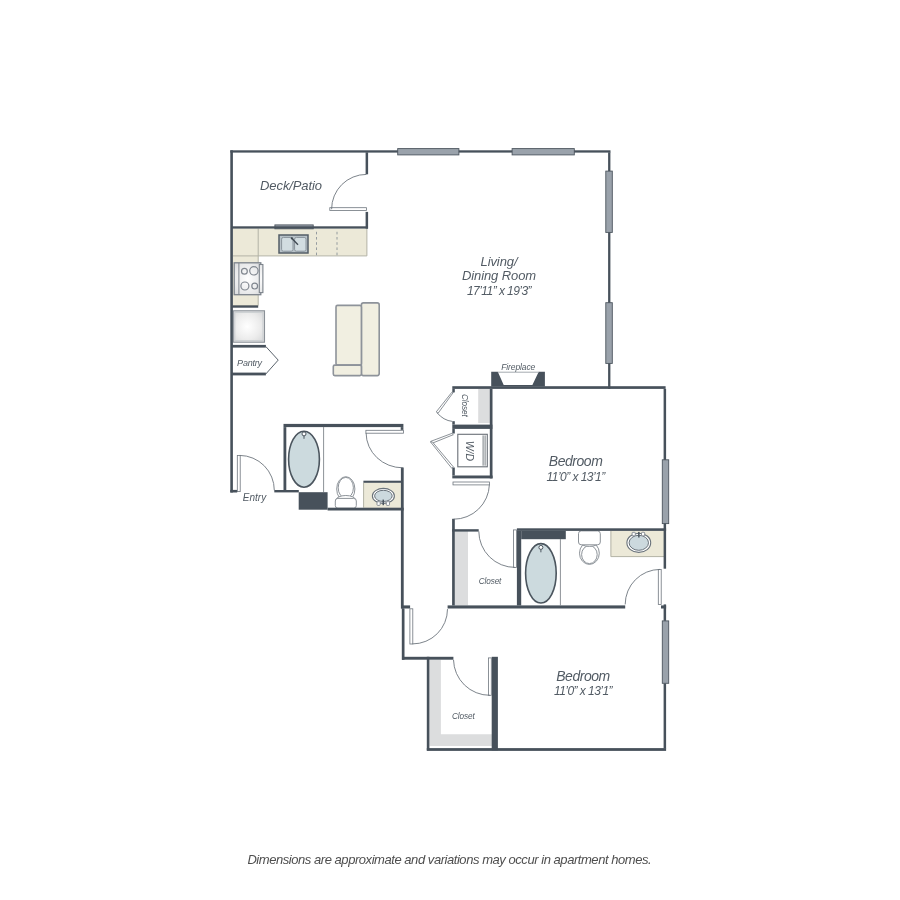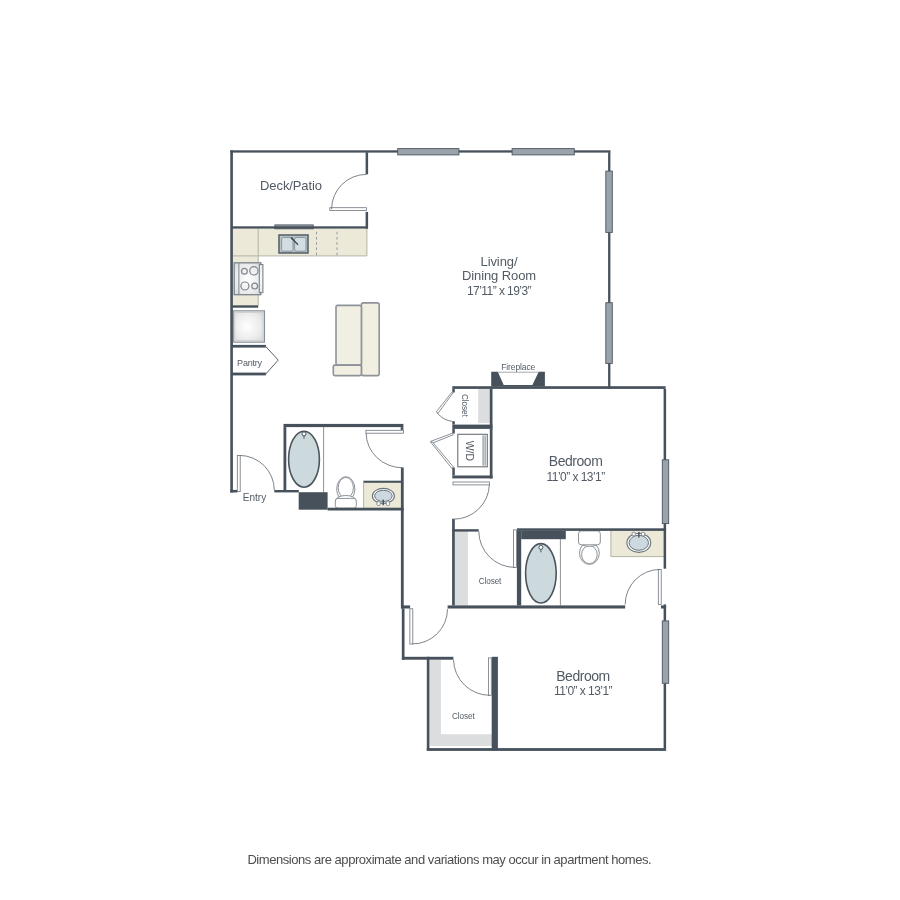--- a/index.html
+++ b/index.html
@@ -1,16 +1,16 @@
 <!DOCTYPE html>
 <html><head>
 <meta charset="utf-8">
 <style>
 html,body{margin:0;padding:0;background:#ffffff;}
-#c{position:relative;width:900px;height:900px;}
+#c{position:relative;width:900px;height:900px;font-style:italic;}
 svg{position:absolute;top:0;left:0;}
 text{font-family:"Liberation Sans",sans-serif;fill:#525b64;}
 .rm{font-size:14px;letter-spacing:-0.45px;}
 .dim{font-size:12px;letter-spacing:-0.55px;}
 .sm{font-size:8.2px;letter-spacing:-0.1px;}
 .rm2{font-size:13px;letter-spacing:-0.1px;}
 </style>
 </head>
 <body>
 <div id="c">

